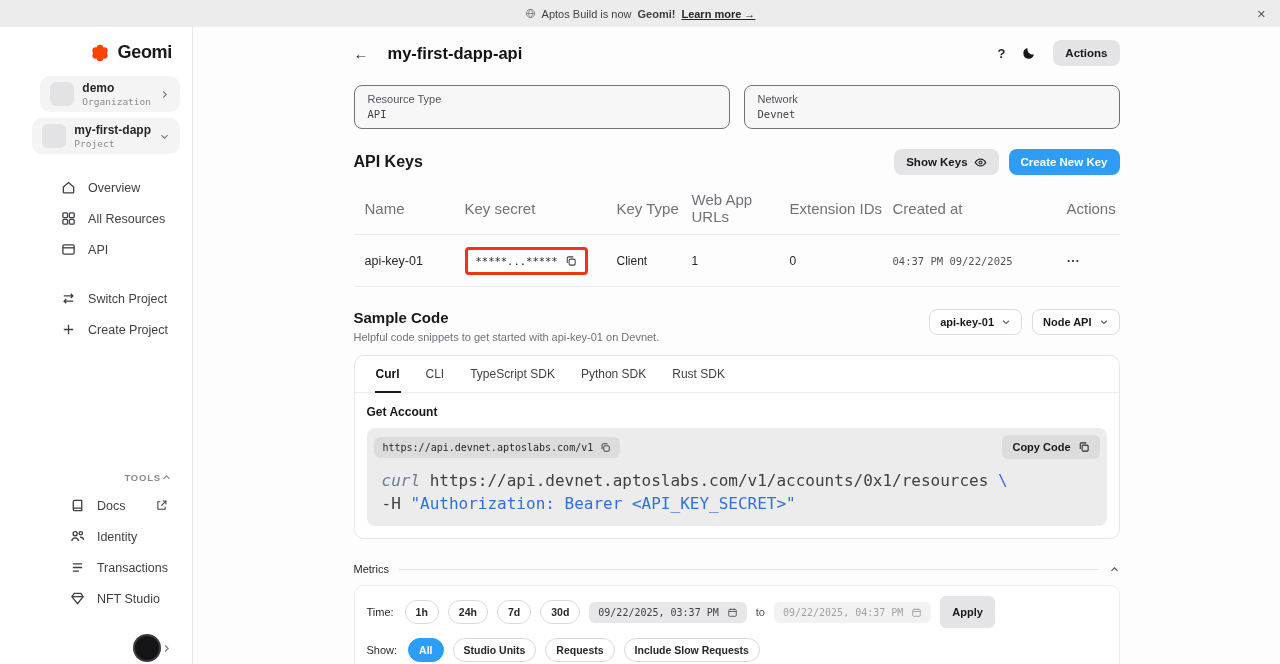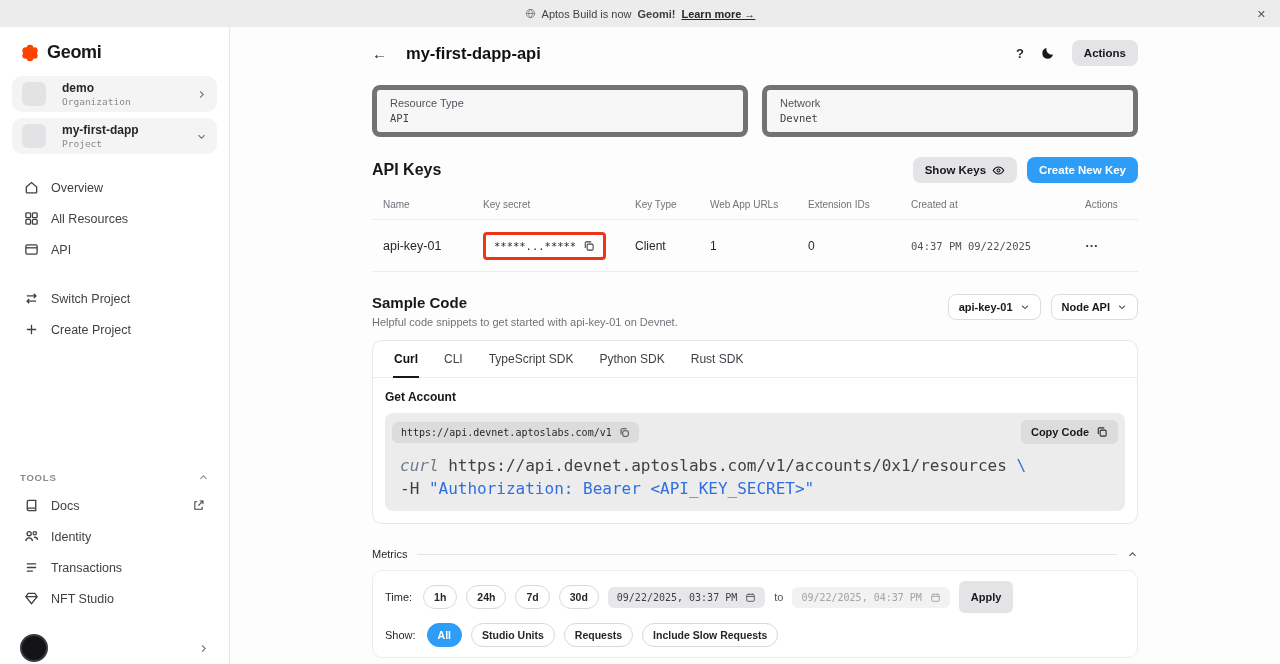--- a/index.html
+++ b/index.html
@@ -11,27 +11,27 @@
   .banner { height:27px; background:#ececec; display:flex; align-items:center;
     justify-content:center; position:relative; font-size:11px; color:#3f3f46; gap:6px; }
   .banner .brand { font-weight:700; }
   .banner-link { font-weight:700; text-decoration:underline; color:#27272a; cursor:pointer; }
   .banner-close { position:absolute; right:14px; top:50%; transform:translateY(-50%);
     color:#52525b; font-size:11px; cursor:pointer; line-height:1; }
 
   .app { display:flex; height:637px; }
 
   
-  .sidebar { width:230px; background:#fff; border-right:1px solid #e8e8e8;
-    display:flex; flex-direction:column; overflow:hidden; }
+  .sidebar { width:193px; background:#fff; border-right:1px solid #e8e8e8;
+    display:flex; flex-direction:column; overflow:hidden;align-items:flex-end; }
   .logo-row { display:flex; align-items:center; gap:7px; padding:15px 20px 13px; }
   .logo-text { font-size:18px; font-weight:800; letter-spacing:-0.3px; color:#1c1917; }
 
   .entity-card { margin:0 12px 6px; background:#f4f4f5; border-radius:10px;
-    padding:5px 10px; display:flex; align-items:center; gap:16px; cursor:pointer; min-height:33px;}
+    padding:5px 10px; display:flex; align-items:center; gap:8px; cursor:pointer; min-height:33px;}
   .entity-avatar { width:24px; height:24px; border-radius:6px; background:#e3e3e5; flex:none; }
   .entity-name { font-size:12px; font-weight:700; color:#27272a; line-height:1.25; }
   .entity-type { font-size:9.5px; color:#8a8a8e; font-family:"DejaVu Sans Mono",monospace; }
   .entity-chevron { margin-left:auto; color:#71717a; display:flex; }
 
   .nav { margin-top:12px; }
   .nav-item { display:flex; align-items:center; gap:12px; padding:8px 24px;
     font-size:12.5px; color:#3f3f46; cursor:pointer; }
   .nav-gap { height:18px; }
   .ext-icon { margin-left:auto; display:flex; }
@@ -54,32 +54,32 @@
   .header-right { margin-left:auto; display:flex; align-items:center; gap:17px; }
   .help-icon { font-size:13px; font-weight:600; color:#27272a; cursor:pointer; }
   .moon-icon { cursor:pointer; display:flex; }
 
   .btn { border:none; border-radius:8px; cursor:pointer; font-family:inherit;
     display:inline-flex; align-items:center; gap:6px; height:26px; }
   .btn-gray { background:#e4e4e7; color:#18181b; font-size:11.5px; font-weight:700; padding:0 12px; }
   .btn-blue { background:#2e9df7; color:#fff; font-size:11.5px; font-weight:700; padding:0 12px; }
 
   .info-cards { display:flex; gap:14px; margin-top:18px; }
-  .info-card { flex:1; background:#f7f7f8; border:5px solid #737373; border-radius:8px; padding:7px 13px 8px; }
+  .info-card { flex:1; background:#f7f7f8; border:1px solid #737373; border-radius:8px; padding:7px 13px 8px; }
   .info-label { font-size:11px; color:#52525b; }
   .info-value { font-size:10.5px; color:#3f3f46; font-family:"DejaVu Sans Mono",monospace; margin-top:3px; }
 
   .section-row { display:flex; align-items:center; margin-top:20px; }
   .section-title { font-size:16px; font-weight:700; }
   .section-actions { margin-left:auto; display:flex; gap:10px; }
 
   .keys-table { margin-top:8px; }
   .t-head, .t-row { display:grid; grid-template-columns:100px 152px 75px 98px 103px 174px 1fr;
     align-items:center; padding-left:11px; }
-  .t-head { font-size:10px; color:#71717a; padding-top:8px; padding-bottom:9px;
+  .t-head { font-size:15px; color:#71717a; padding-top:8px; padding-bottom:9px;
     border-bottom:1px solid #ececec; }
   .t-row { border-bottom:1px solid #ececec; height:52px; font-size:12px; color:#27272a; }
   .key-name { font-size:12.5px; }
   .secret-box { display:inline-flex; align-items:center; gap:7px; border:3px solid #f03517;
     border-radius:4px; padding:5px 8px; font-family:"DejaVu Sans Mono",monospace;
     font-size:10.5px; color:#27272a; width:max-content; cursor:pointer; background:#fff; }
   .created-at { font-family:"DejaVu Sans Mono",monospace; font-size:10.5px; color:#52525b; }
   .row-menu { font-weight:700; letter-spacing:1px; color:#3f3f46; cursor:pointer; font-size:13px; }
 
   .sample-header { display:flex; margin-top:22px; align-items:flex-start; }

